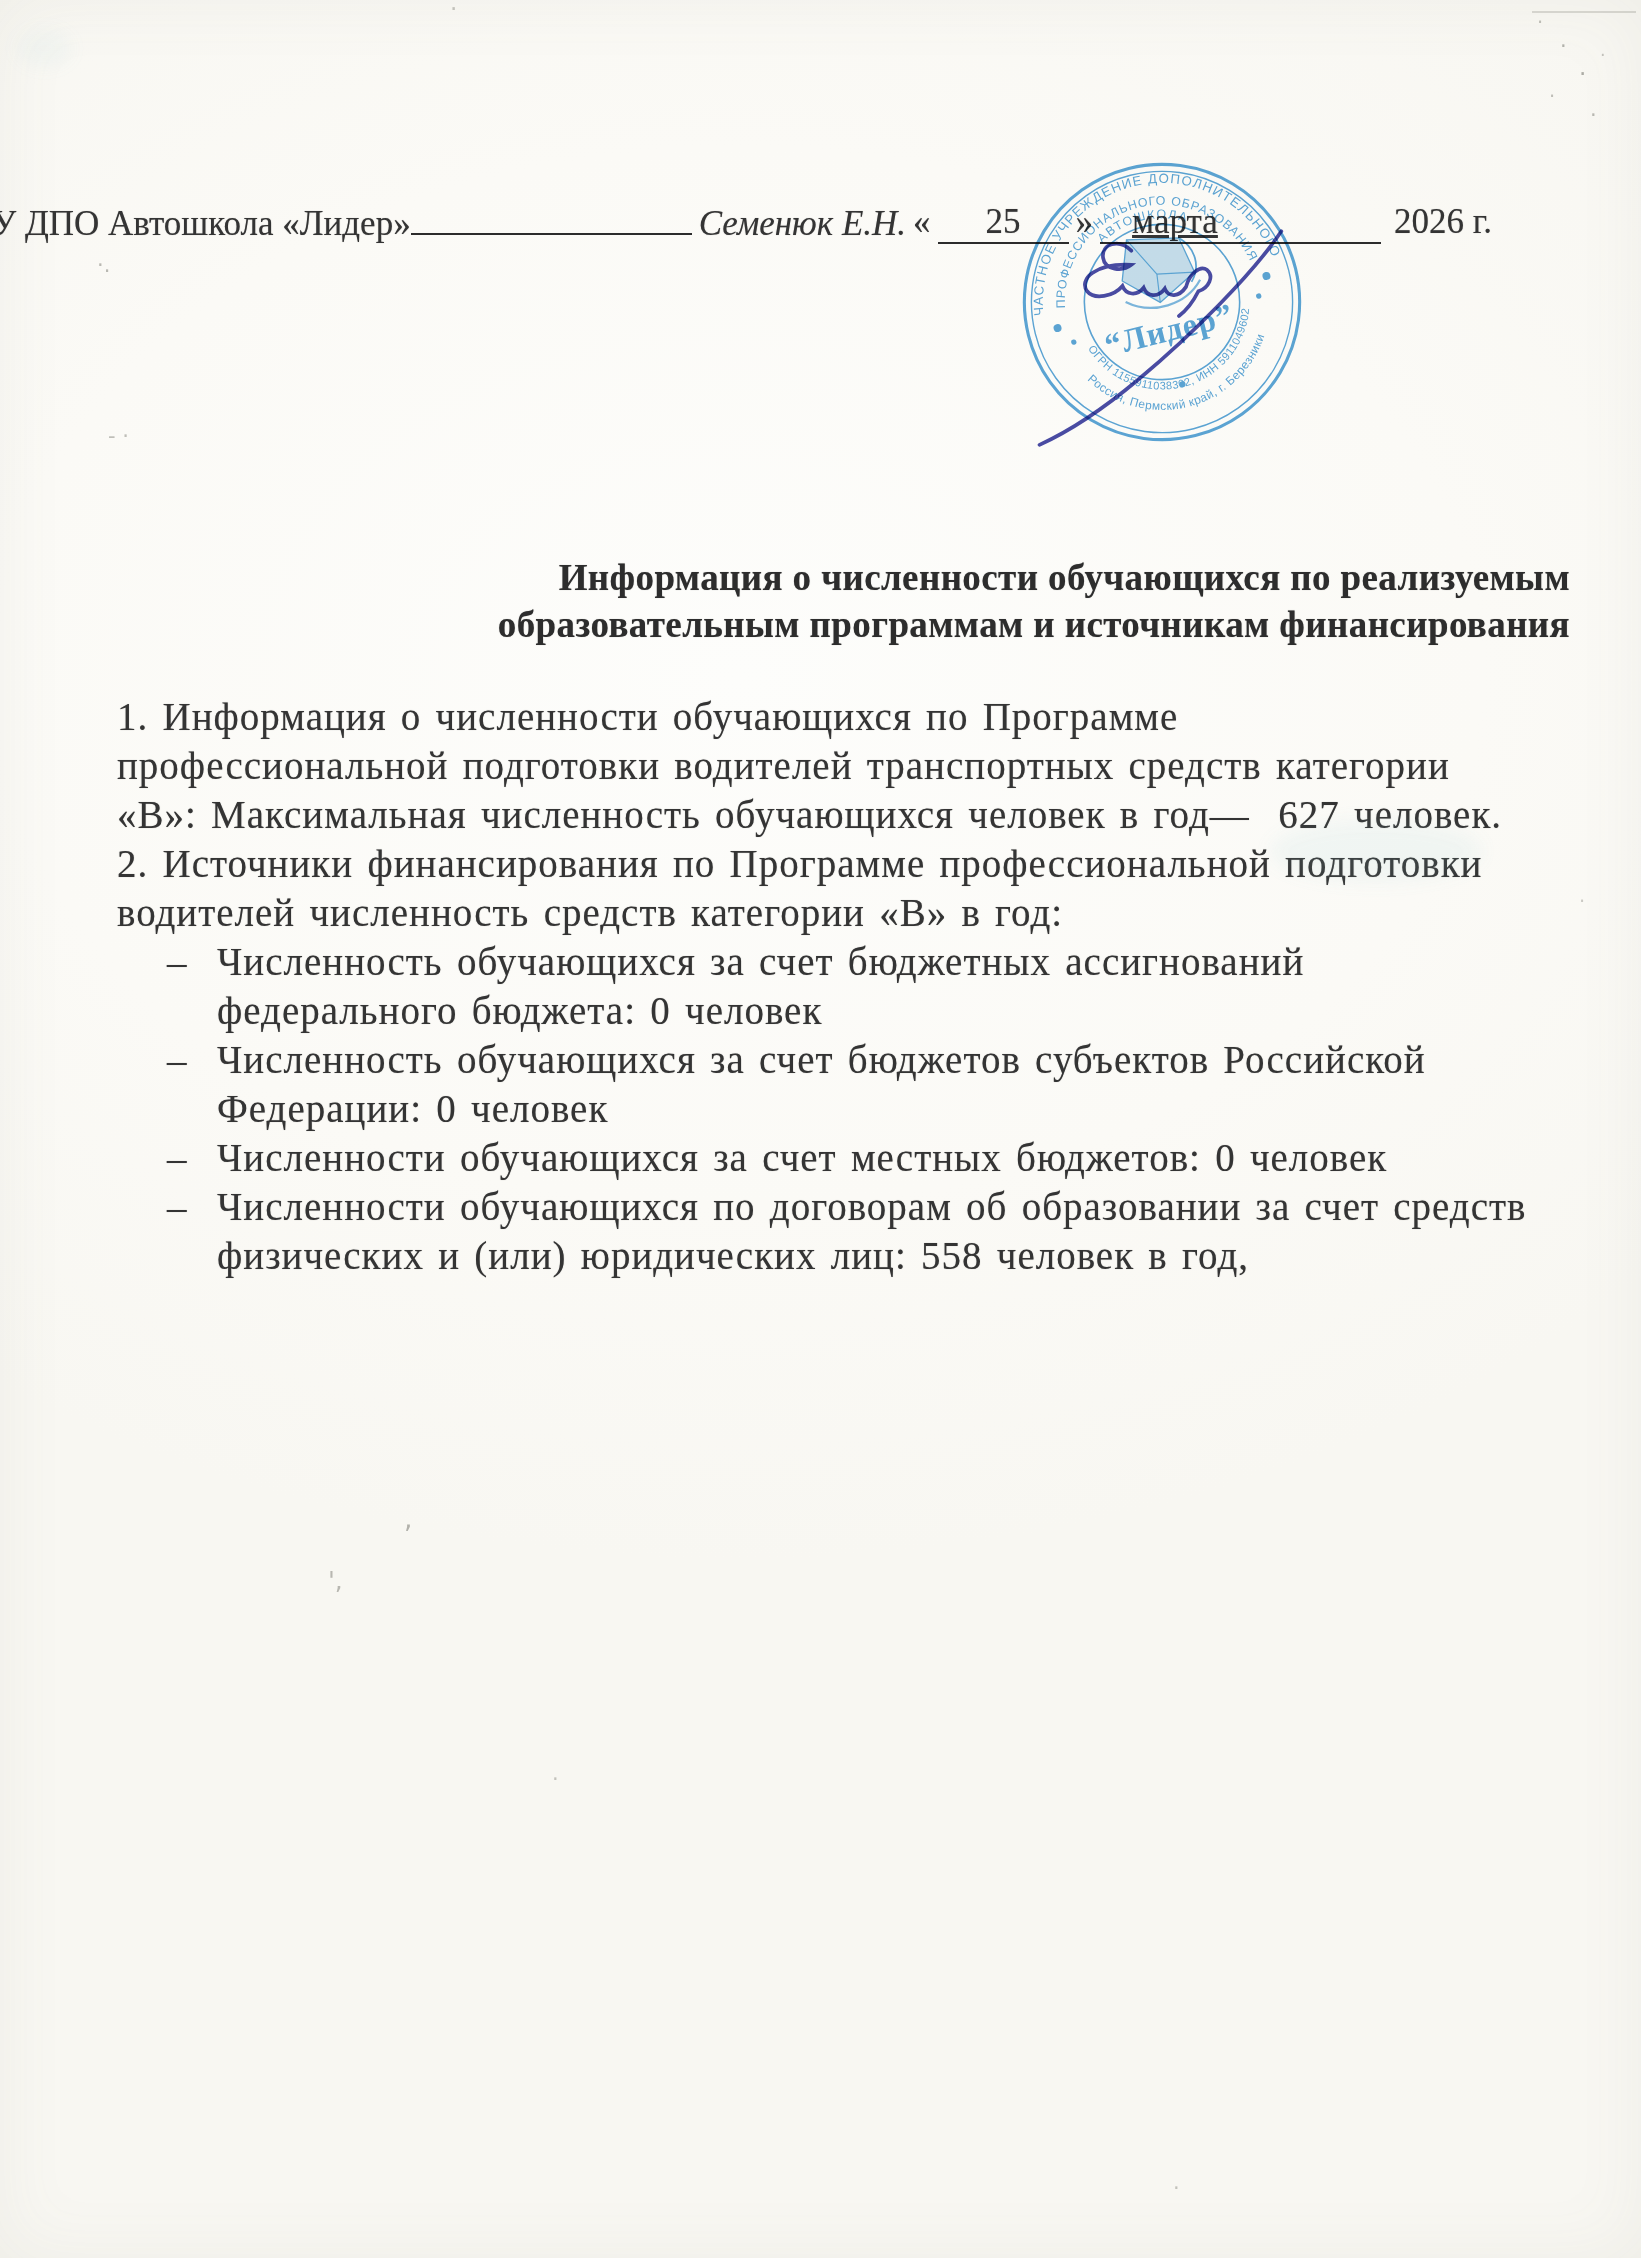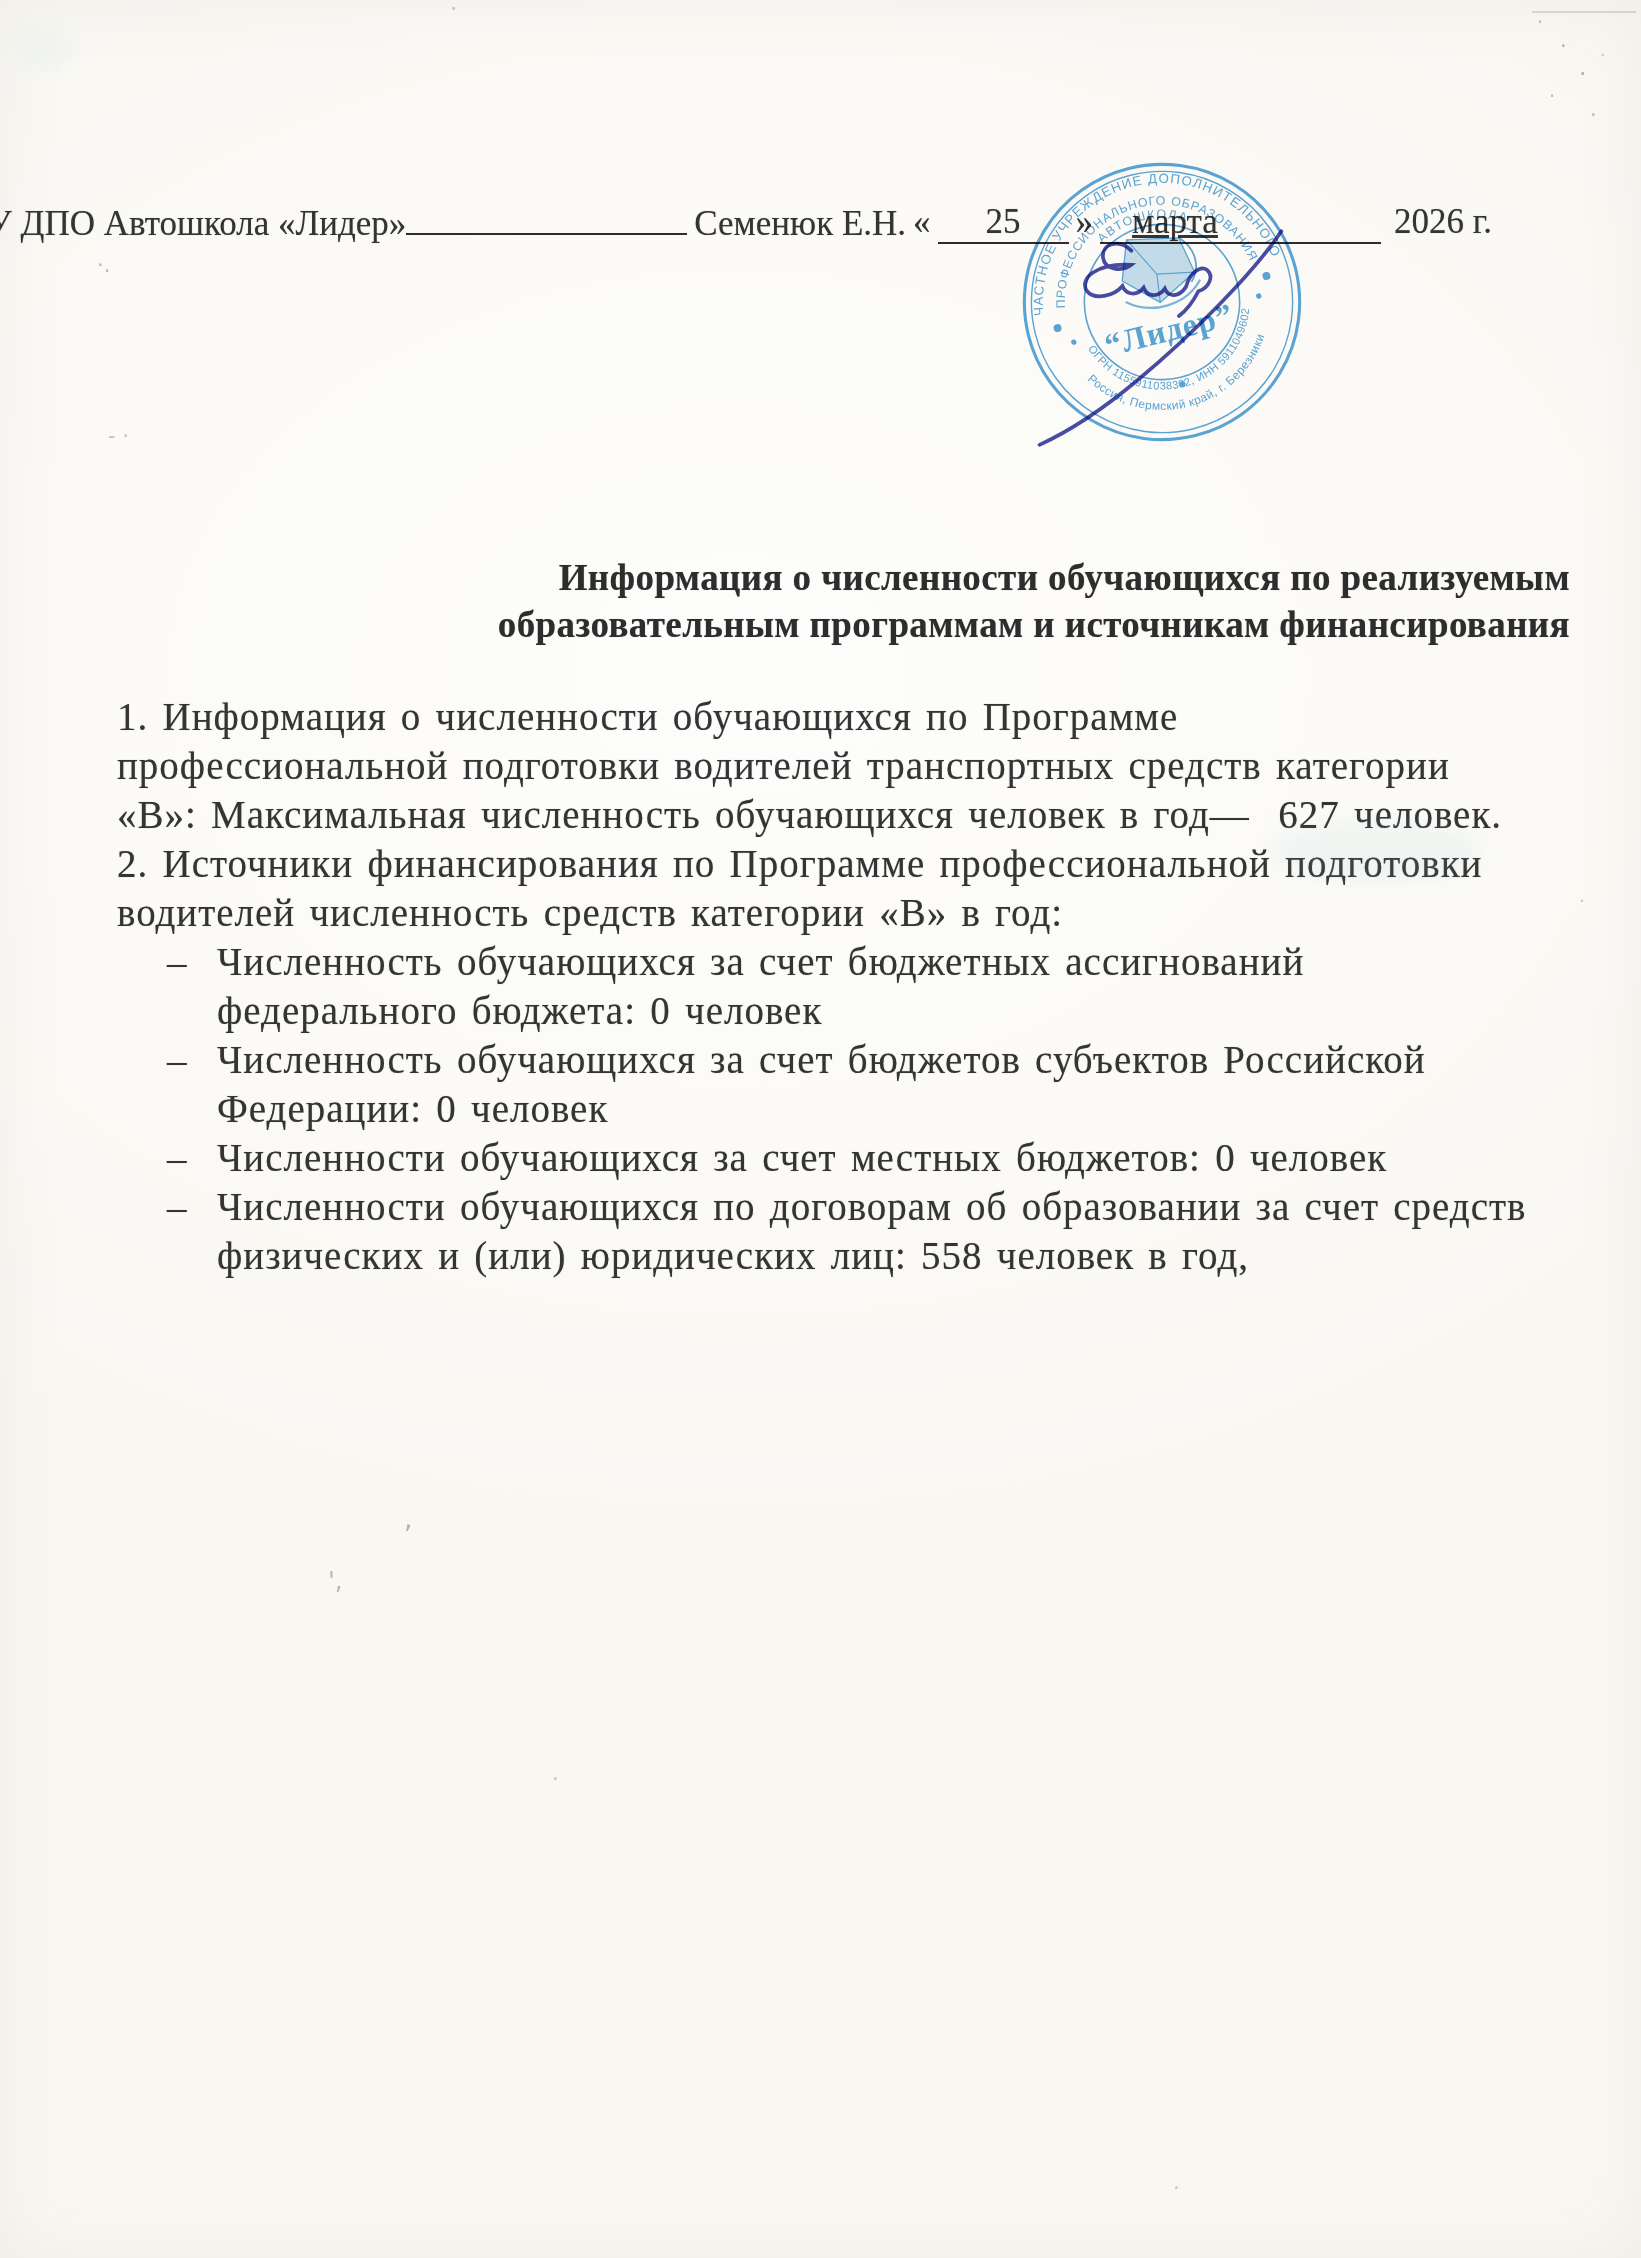--- a/index.html
+++ b/index.html
@@ -15,21 +15,21 @@
   
   .hdr{
     position:absolute; top:150px; right:150px;
     display:flex; flex-direction:row; align-items:flex-end;
     font-size:35px; line-height:41px; white-space:nowrap;
   }
   .hdr .row2{ margin-top:15px; }
   .hdr .rowsig{ margin-top:16px; display:flex; align-items:baseline; }
   .hdr .rowdate{ margin-top:51px; display:flex; align-items:baseline; }
   .sigline{ display:inline-block; width:281px; height:35px; border-bottom:2.6px solid #2c2c2c; }
-  .signame{ margin-left:7px; }
+  .signame{ margin-left:7px;font-style:italic; }
   .uq{ padding:0 7px; }
   .u25{ display:inline-block; width:131px; text-align:center; border-bottom:2.6px solid #2c2c2c; }
   .umid{ display:inline-block; width:281px; border-bottom:2.6px solid #2c2c2c; padding-left:32px; box-sizing:border-box;text-decoration:underline; }
   .year{ margin-left:13px; }
 
   
   .doc-title{
     position:absolute; left:106px; top:554px; width:1464px;
     text-align:right; font-size:37px; font-weight:700; line-height:47px;
     letter-spacing:0.4px; color:#2d2d2d;

